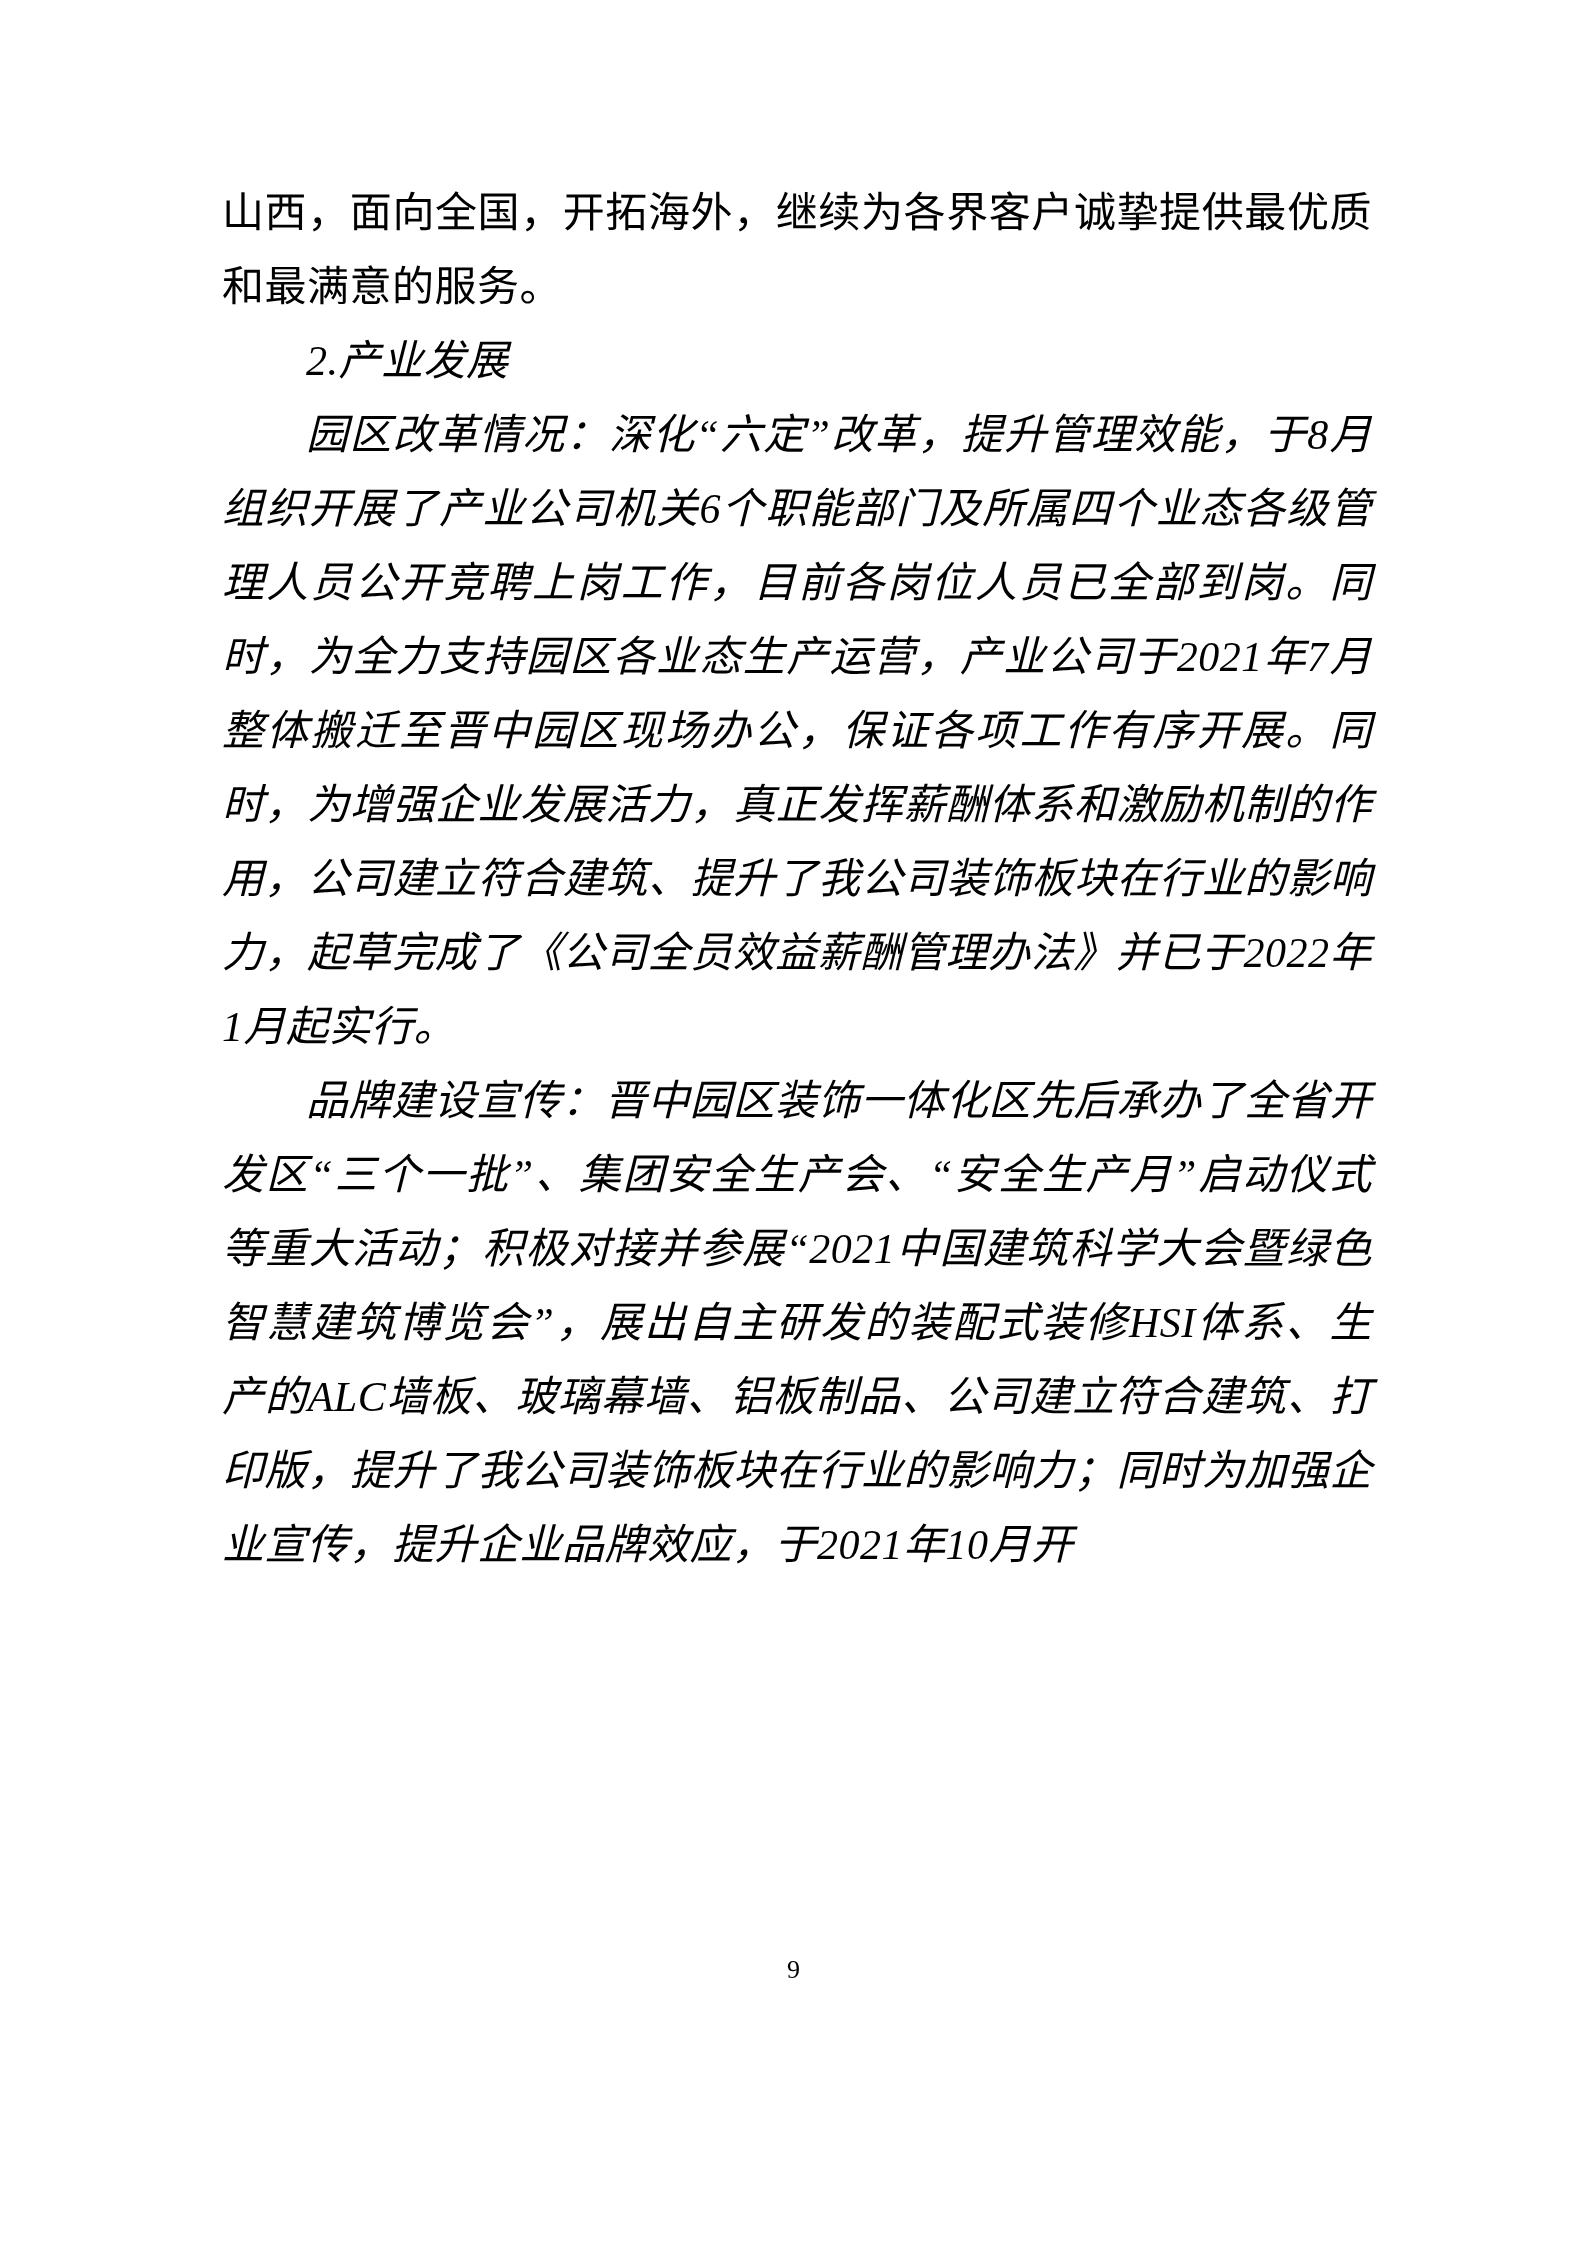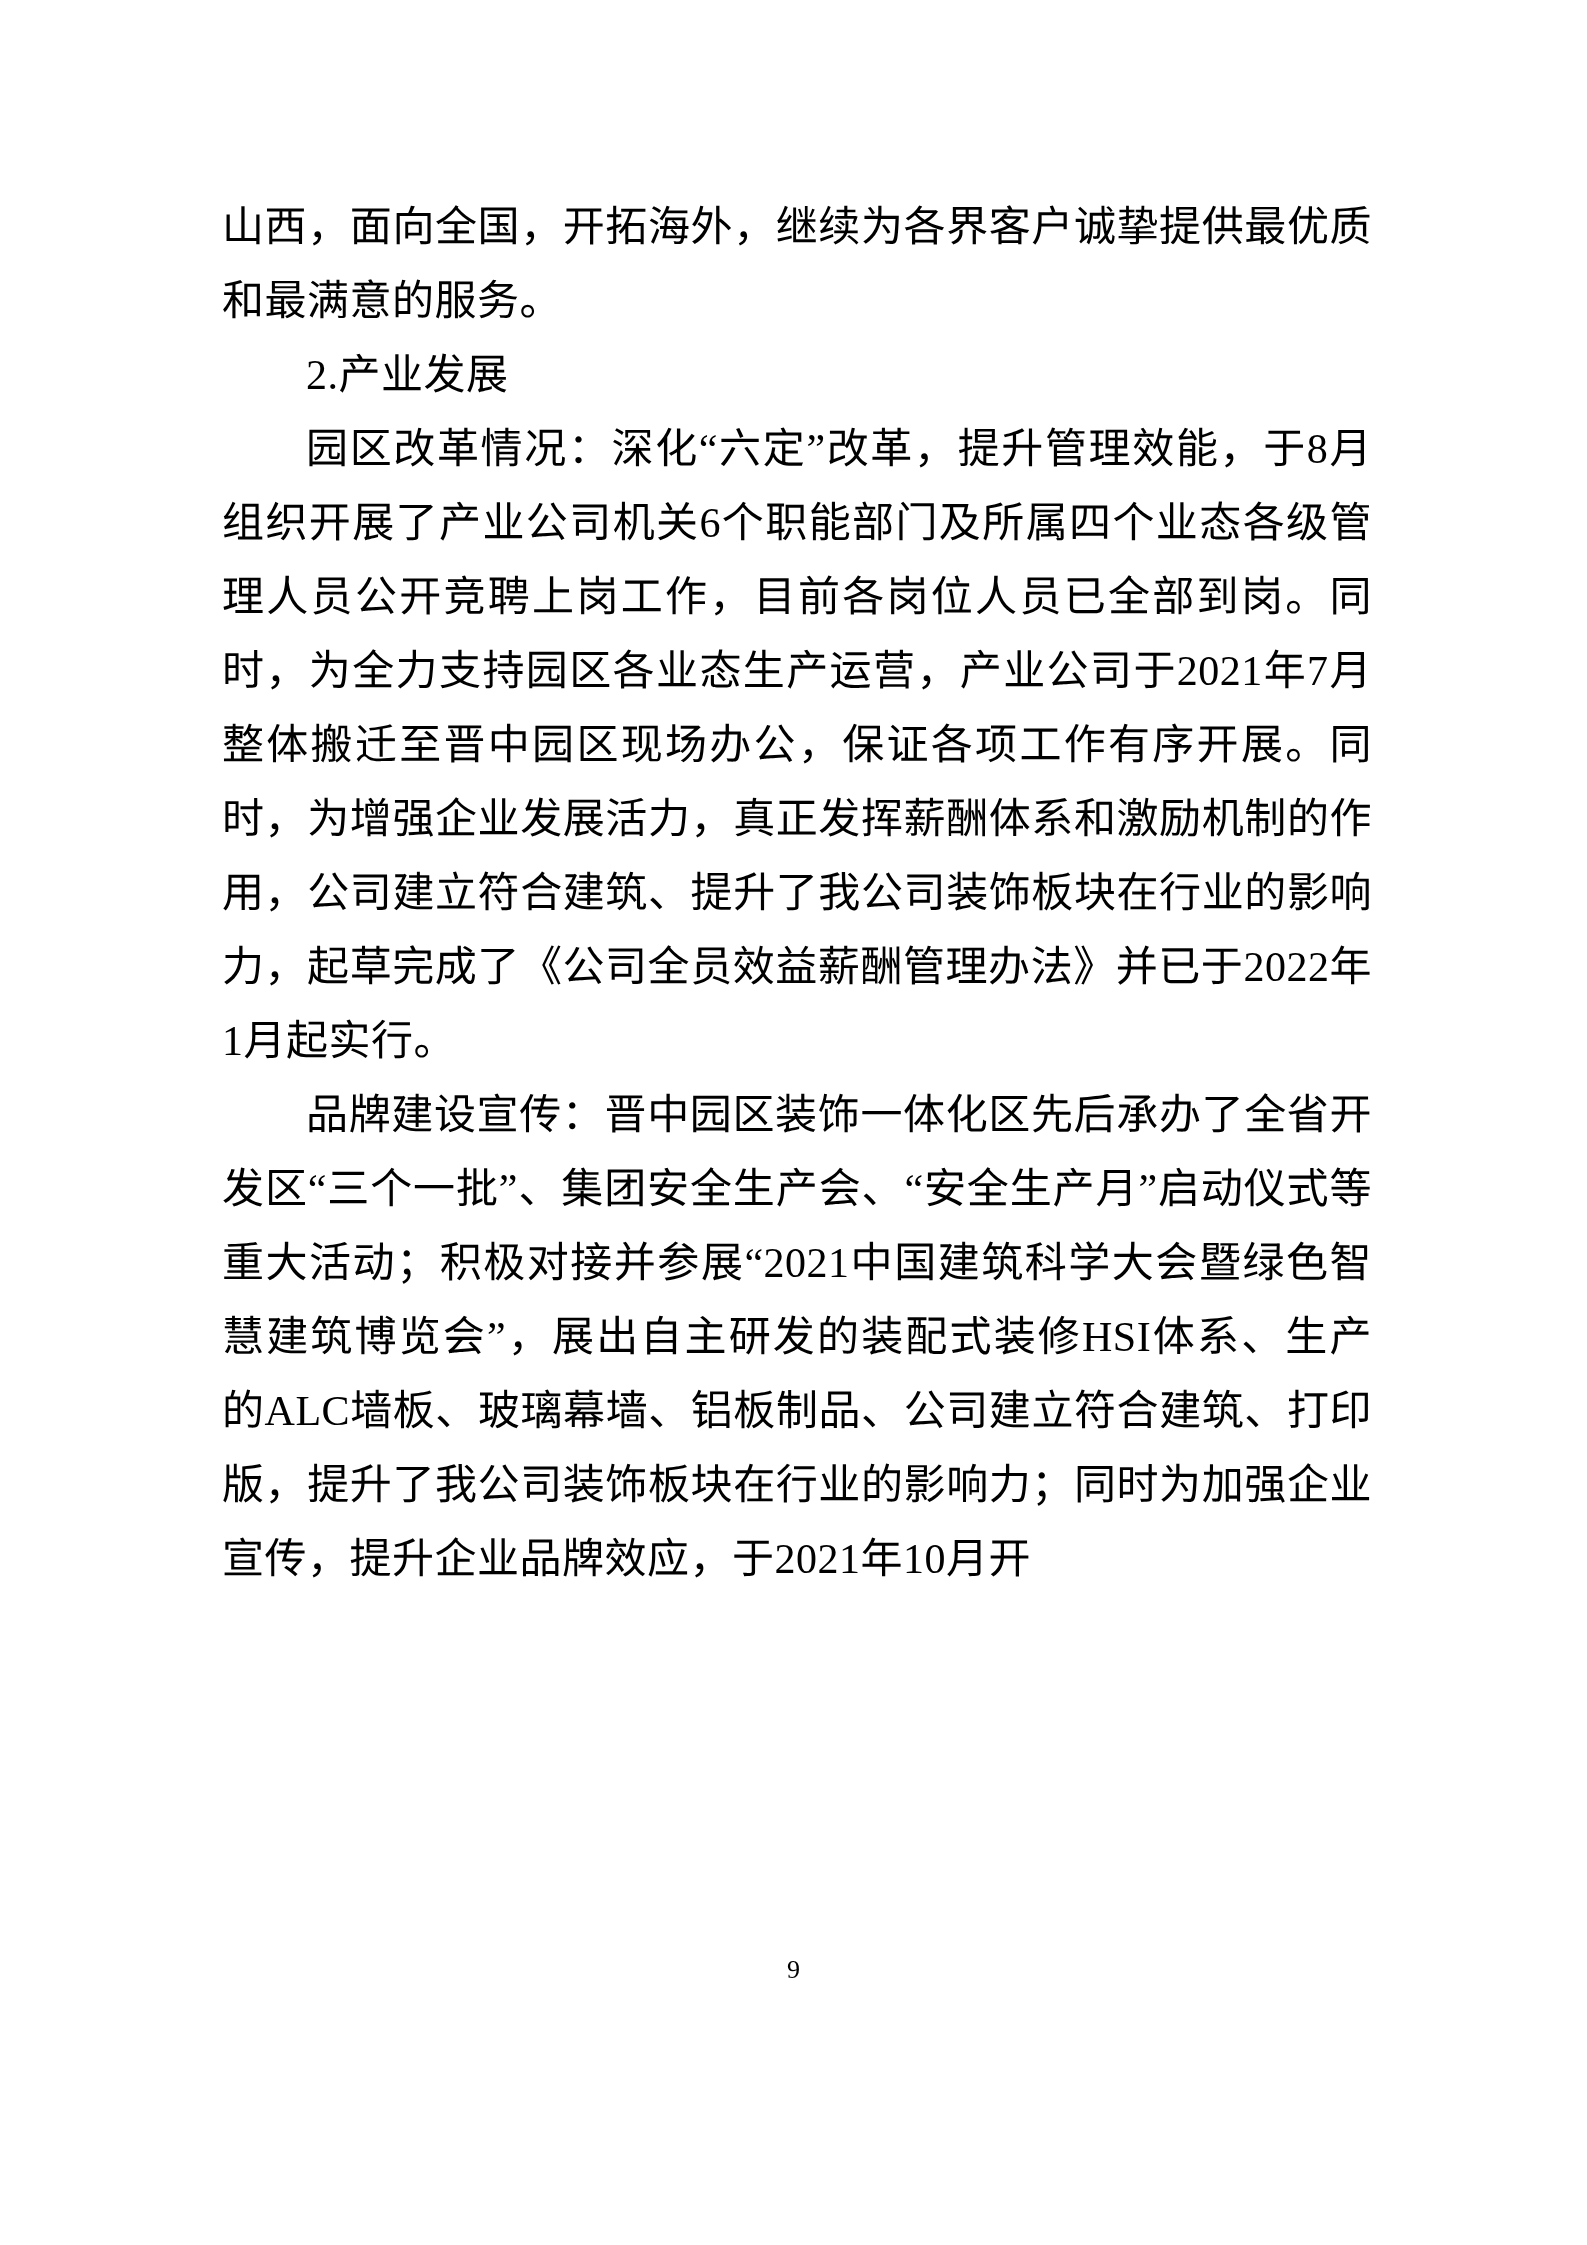--- a/index.html
+++ b/index.html
@@ -20,34 +20,35 @@
     position: absolute;
     left: 0;
     top: 0;
     width: 1587px;
     height: 2245px;
     background: #ffffff;
   }
   .content {
     position: absolute;
     left: 222px;
-    top: 190px;
+    top: 176px;
     width: 1150px;
   }
   .para {
     font-size: 42px;
     line-height: 74px;
     letter-spacing: 0.5px;
     text-align: justify;
     text-justify: inter-ideograph;
     margin: 0;
     font-family: "Liberation Serif", "DejaVu Serif", serif;
   }
   .indent {
     text-indent: 84px;
+    font-style: italic;
   }
   .page-number {
     position: absolute;
     left: 0;
     top: 1955px;
     width: 1587px;
     text-align: center;
     font-size: 26px;
     font-family: "Liberation Serif", "DejaVu Serif", serif;
     color: #000000;

